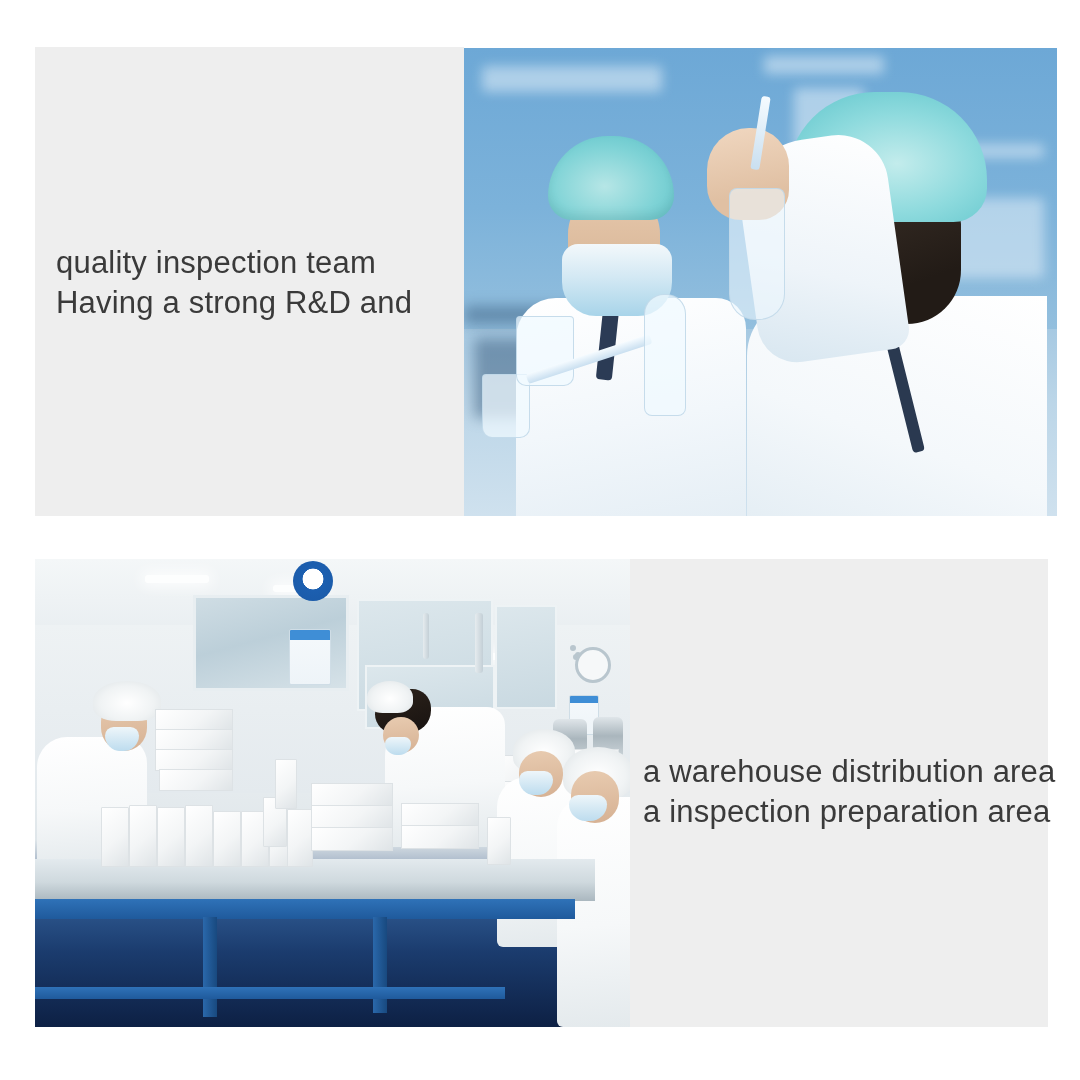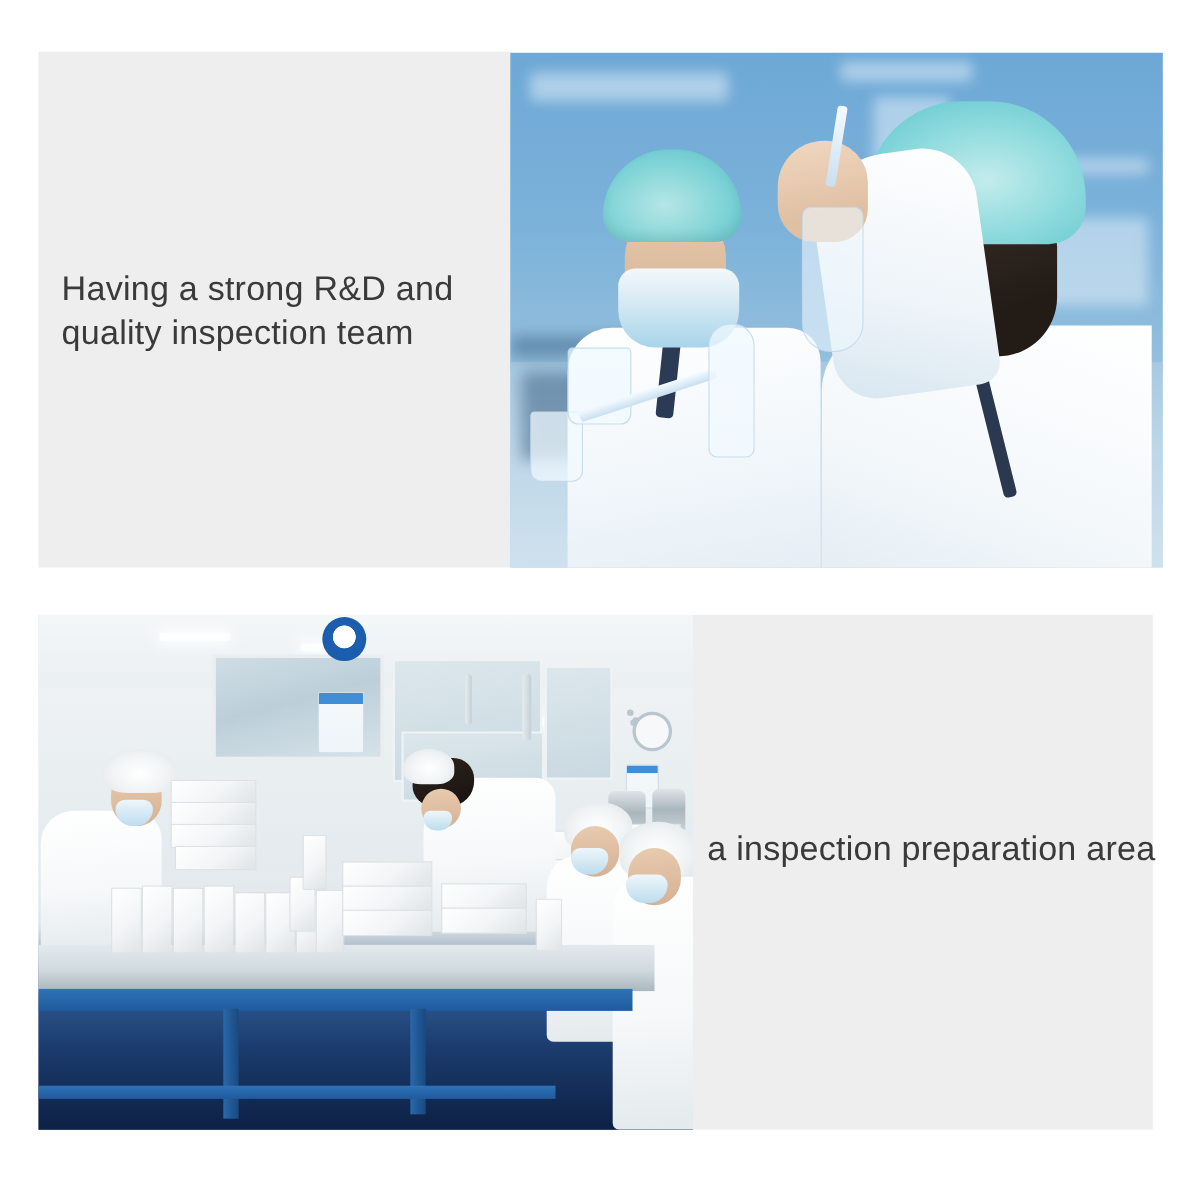--- a/index.html
+++ b/index.html
@@ -217,22 +217,22 @@
     position:absolute; background: linear-gradient(160deg,#2e241c 0%, #171210 100%);
     border-radius: 40px 30px 36px 30px;
   }
 </style>
 </head>
 <body>
 
 <div class="panel" id="panel-top" style="left:35px; top:47px; width:429px; height:469px;"></div>
 
 <div class="caption" id="caption-top" style="left:56px; top:243px; width:400px;">
+  <span class="line">quality inspection team</span>
   <span class="line">Having a strong R&amp;D and</span>
-  <span class="line">quality inspection team</span>
 </div>
 
 <div class="photo" id="photo-lab" style="left:464px; top:48px; width:593px; height:468px;">
 
   <div class="lab-wall"></div>
   <div class="lab-bench"></div>
 
   <div class="blur-shelf" style="left:18px; top:18px; width:180px; height:26px;"></div>
   <div class="blur-shelf" style="left:300px; top:8px; width:120px; height:18px;"></div>
   <div class="blur-shelf" style="left:420px; top:96px; width:160px; height:14px;"></div>
@@ -261,20 +261,21 @@
   <div class="personB-cap"></div>
   <div class="personB-arm"></div>
   <div class="personB-hand"></div>
   <div class="glassware" style="right:272px; top:140px; width:54px; height:130px; border-radius:8px 8px 26px 26px; background:rgba(236,247,253,.6);"></div>
   <div class="pipette" style="right:292px; top:48px; width:9px; height:74px; transform:rotate(9deg);"></div>
 </div>
 
 <div class="panel" id="panel-bottom" style="left:35px; top:559px; width:1013px; height:468px;"></div>
 
 <div class="caption" id="caption-bottom" style="left:643px; top:752px; width:400px;">
+  <span class="line">a warehouse distribution area</span>
   <span class="line">a inspection preparation area</span>
 </div>
 
 <div class="photo" id="photo-warehouse" style="left:35px; top:559px; width:595px; height:468px;">
 
   <div class="wh-ceiling"></div>
   <div class="wh-wall"></div>
   <div class="wh-floor"></div>
 
   <div class="wh-light" style="left:110px; top:16px; width:64px; height:8px;"></div>

